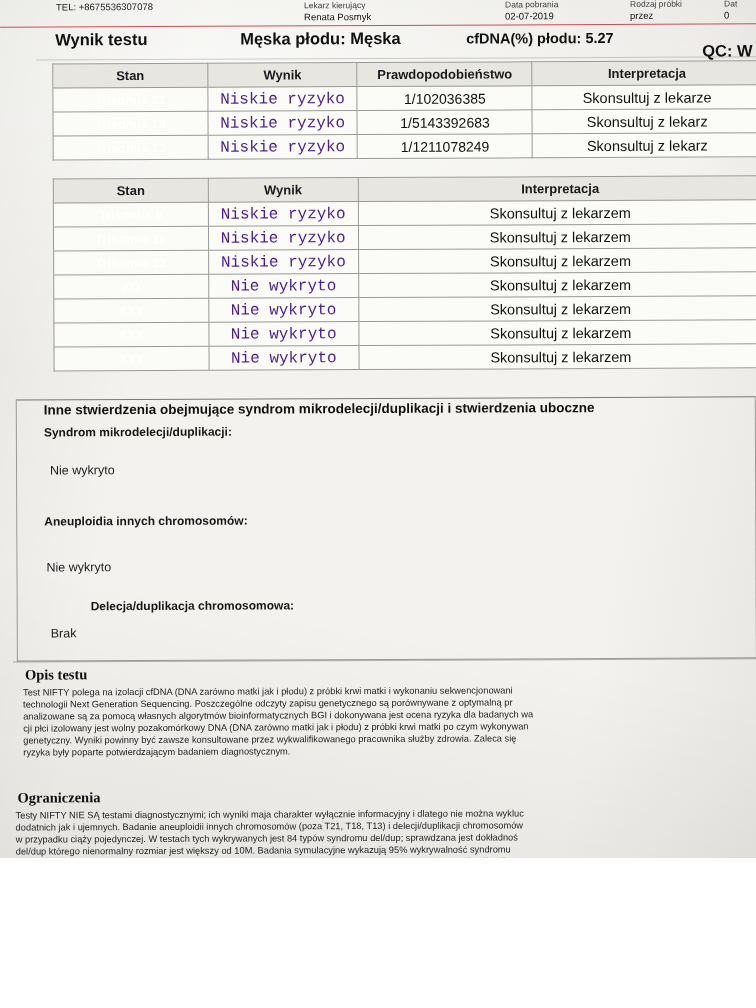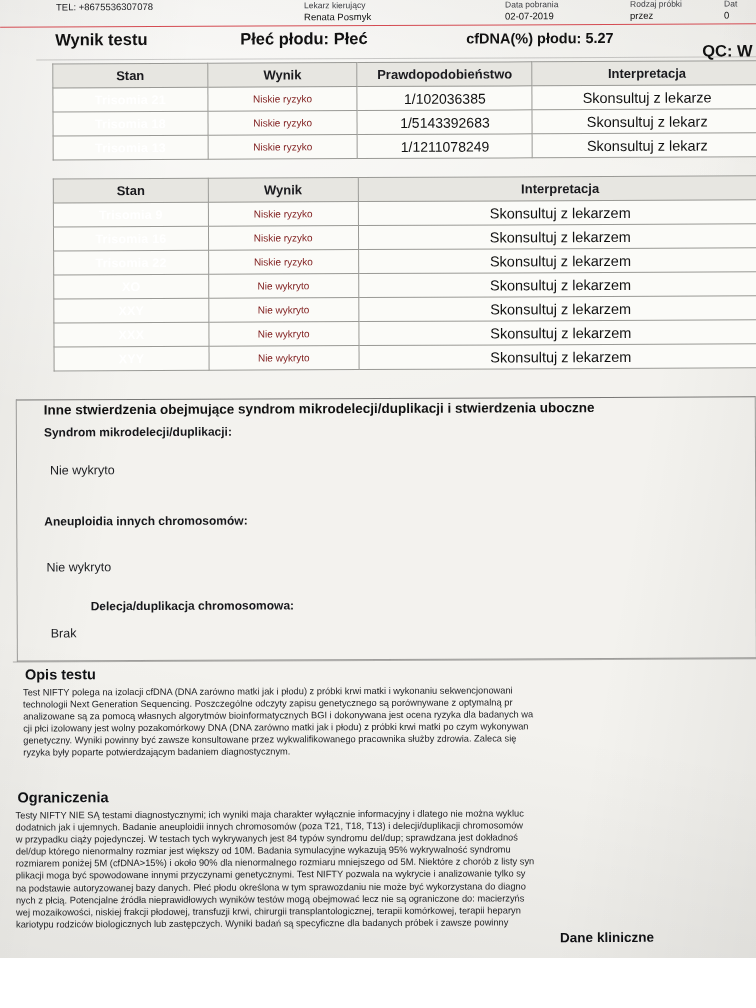--- a/index.html
+++ b/index.html
@@ -5,21 +5,21 @@
   * { box-sizing: border-box; }
   html, body {
     margin: 0; padding: 0;
     width: 756px; height: 1008px;
     background: #ffffff;
     font-family: "Liberation Sans", sans-serif;
     overflow: hidden;
   }
   #page {
     position: relative;
-    width: 756px; height: 958px;
+    width: 756px; height: 858px;
     background: #f3f2ee;
     
     background-image:
       linear-gradient(100deg, rgba(0,0,0,0.055) 0%, rgba(0,0,0,0) 22%, rgba(0,0,0,0) 78%, rgba(0,0,0,0.05) 100%),
       linear-gradient(190deg, rgba(0,0,0,0.04) 0%, rgba(255,255,255,0.0) 18%, rgba(0,0,0,0.0) 70%, rgba(0,0,0,0.06) 100%);
     color: #15161a;
     overflow: hidden;
   }
   .paper-tint {
     position:absolute; inset:0;
@@ -84,22 +84,23 @@
   .state-cell {
     background: #4c4c4c;
     color: #ffffff;
     font-weight: 700;
     font-size: 12.5px;
     text-align: center;
     letter-spacing: .2px;
   }
   .val-cell {
     text-align: center;
-    font-size: 10px;
-    color: #7f1d1d;
+    font-size: 16px;
+    color: #4c1d95;
+    font-family: Liberation Mono, monospace;
   }
   .prob-cell {
     text-align: center;
     font-size: 14px;
     color: #111;
   }
   .interp-cell {
     text-align: center;
     font-size: 14.5px;
     color: #111;
@@ -132,21 +133,21 @@
   .fb-value { position: absolute; font-size: 12.5px; color: #1b1c20; }
   .l1 { left: 42px; top: 424px; }
   .v1 { left: 48px; top: 462px; }
   .l2 { left: 42px; top: 513px; }
   .v2 { left: 44px; top: 559px; }
   .l3 { left: 42px; top: 598px; padding-left: 46px; }
   .v3 { left: 48px; top: 625px; text-align: center; }
 
   
   .sec-h {
-    position: absolute; font-size: 14.5px; font-weight: 700; color: #101114;
+    position: absolute; font-size: 14.5px; font-weight: 700; color: #101114; font-family: Liberation Serif, serif;
   }
   .sec-h.opis { left: 22px; top: 665px; }
   .sec-h.ogr  { left: 14px; top: 788px; }
   .sec-h.lit  { left: 8px; top: 979px; font-size: 9.5px; font-weight: 700; }
   .sec-h.dane { left: 556px; top: 931px; font-size: 13.5px; }
 
   .prose {
     position: absolute;
     font-size: 9.3px;
     line-height: 12.1px;
@@ -193,21 +194,21 @@
         <div class="val">przez</div>
       </div>
       <div class="cell c-dat2">
         <div class="lbl">Dat</div>
         <div class="val">0</div>
       </div>
     </div>
 
     <div class="title-row">
       <div class="t-wynik">Wynik testu</div>
-      <div class="t-plec">Płeć płodu: Płeć</div>
+      <div class="t-plec">Męska płodu: Męska</div>
       <div class="t-cfdna">cfDNA(%) płodu: 5.27</div>
       <div class="t-qc">QC: W</div>
     </div>
     <div class="title-underline"></div>
 
     <table class="tbl" id="table-main">
       <colgroup>
           <col class="c1">
           <col class="c2">
           <col class="c3">

